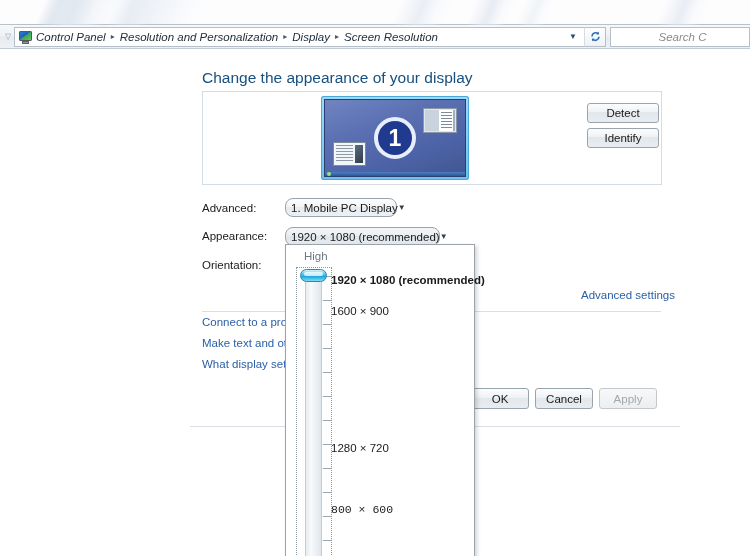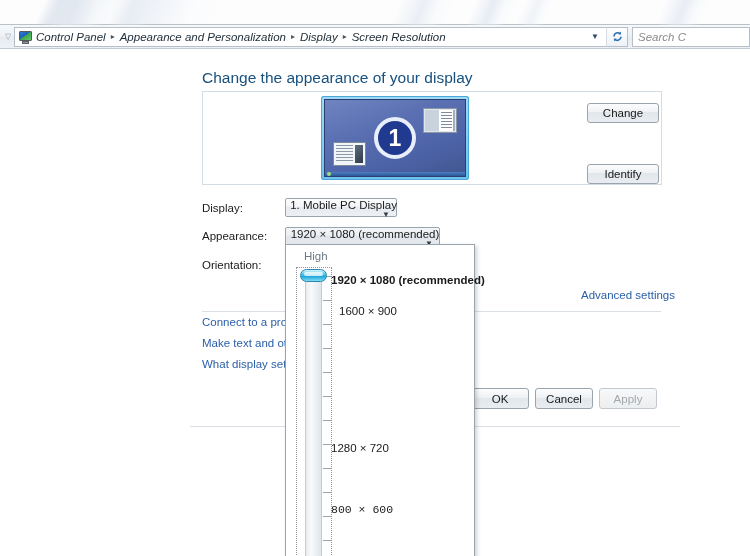--- a/index.html
+++ b/index.html
@@ -121,31 +121,32 @@
     border-left: 1px solid #d6dce2;
     box-sizing: border-box;
     background: linear-gradient(to bottom, #fdfefe, #eef2f7);
     display: flex;
     align-items: center;
     justify-content: center;
     flex: none;
   }
   #refresh-btn svg { display:block; }
   #search-field {
-    width: 118px;
+    width: 140px;
     height: 20px;
     flex: none;
     margin-left: 4px;
     background: #ffffff;
     border: 1px solid #b6bfc8;
     box-sizing: border-box;
     display: flex;
     align-items: center;
     padding-left: 5px;
     overflow: hidden;
+    justify-content: center;
   }
   #search-placeholder {
     color: #8a8a8a;
     font-style: italic;
     font-size: 11.5px;
     white-space: nowrap;
   }
 
   
   #page {
@@ -279,46 +280,45 @@
     background: linear-gradient(to bottom, #f7f8f9, #eceef0);
   }
   #detect-btn {
     position: absolute;
     left: 587px; top: 53px;
     width: 72px; height: 20px;
   }
   #identify-btn {
     position: absolute;
     left: 587px; top: 78px;
-    width: 72px; height: 20px; margin-top: 36px;
+    width: 72px; height: 20px;
   }
 
   
   .field-label {
     position: absolute;
     left: 202px;
     font-size: 11.5px;
     color: #1a1a1a;
   }
   #label-display     { top: 152px; }
   #label-resolution  { top: 180px; }
   #label-orientation { top: 209px; }
 
   .combo {
     position: absolute;
     height: 19px;
     border: 1px solid #9aa4ad;
-    border-radius: 2px;
+    border-radius: 8px;
     background: linear-gradient(to bottom, #fcfdfd 0%, #f1f4f7 45%, #e6eaef 46%, #edf0f4 100%);
     box-sizing: border-box;
     display: flex;
     align-items: center;
     font-size: 11.5px;
     color: #1a1a1a;
-    flex-direction: column;
   }
   .combo .combo-text { padding-left: 5px; white-space: nowrap; }
   .combo .combo-arrow {
     margin-left: auto;
     margin-right: 6px;
     font-size: 8px;
     color: #35404a;
     line-height: 1;
   }
   #display-combo {
@@ -462,21 +462,21 @@
   <div id="back-chevron">▽</div>
 
   <div id="crumb-field">
     <span class="crumb-icon">
       <span class="mon-body"></span>
         <span class="mon-stand"></span>
     </span>
 
     <span class="crumb">Control Panel</span>
     <span class="crumb-sep">▸</span>
-    <span class="crumb">Appearance and Personalization</span>
+    <span class="crumb">Resolution and Personalization</span>
     <span class="crumb-sep">▸</span>
     <span class="crumb">Display</span>
     <span class="crumb-sep">▸</span>
     <span class="crumb">Screen Resolution</span>
 
     <span id="crumb-dropdown">▼</span>
   </div>
 
   <div id="refresh-btn">
     <svg width="13" height="13" viewBox="0 0 13 13" aria-hidden="true">
@@ -509,24 +509,24 @@
             <div class="td-img"></div>
         </div>
         <div id="monitor-number">1</div>
         <div id="taskbar-nub">
           <div id="taskbar-orb"></div>
         </div>
       </div>
     </div>
   </div>
 
-  <div id="detect-btn" class="win-btn">Change</div>
+  <div id="detect-btn" class="win-btn">Detect</div>
   <div id="identify-btn" class="win-btn">Identify</div>
 
-  <div id="label-display" class="field-label">Display:</div>
+  <div id="label-display" class="field-label">Advanced:</div>
   <div id="label-resolution" class="field-label">Appearance:</div>
   <div id="label-orientation" class="field-label">Orientation:</div>
 
   <div id="display-combo" class="combo">
     <span class="combo-text">1. Mobile PC Display</span>
     <span class="combo-arrow">▼</span>
   </div>
 
   <div id="resolution-combo" class="combo">
     <span class="combo-text">1920 × 1080 (recommended)</span>
@@ -563,19 +563,19 @@
           <div class="slider-tick" style="top: 200px;"></div>
           <div class="slider-tick" style="top: 224px;"></div>
           <div class="slider-tick" style="top: 248px;"></div>
           <div class="slider-tick" style="top: 272px;"></div>
         </div>
       <div id="slider-thumb"></div>
     </div>
 
     <div id="res-options">
         <div class="res-option selected" style="top: 29px;">1920 × 1080 (recommended)</div>
-        <div class="res-option" style="top: 60px; margin-left: 8px;">1600 × 900</div>
+        <div class="res-option" style="top: 60px;">1600 × 900</div>
         <div class="res-option" style="top: 197px;">1280 × 720</div>
         <div class="res-option" style="top: 258px; font-family: Liberation Mono, monospace;">800 × 600</div>
       </div>
   </div>
 
 </div>
 
 </body></html>

